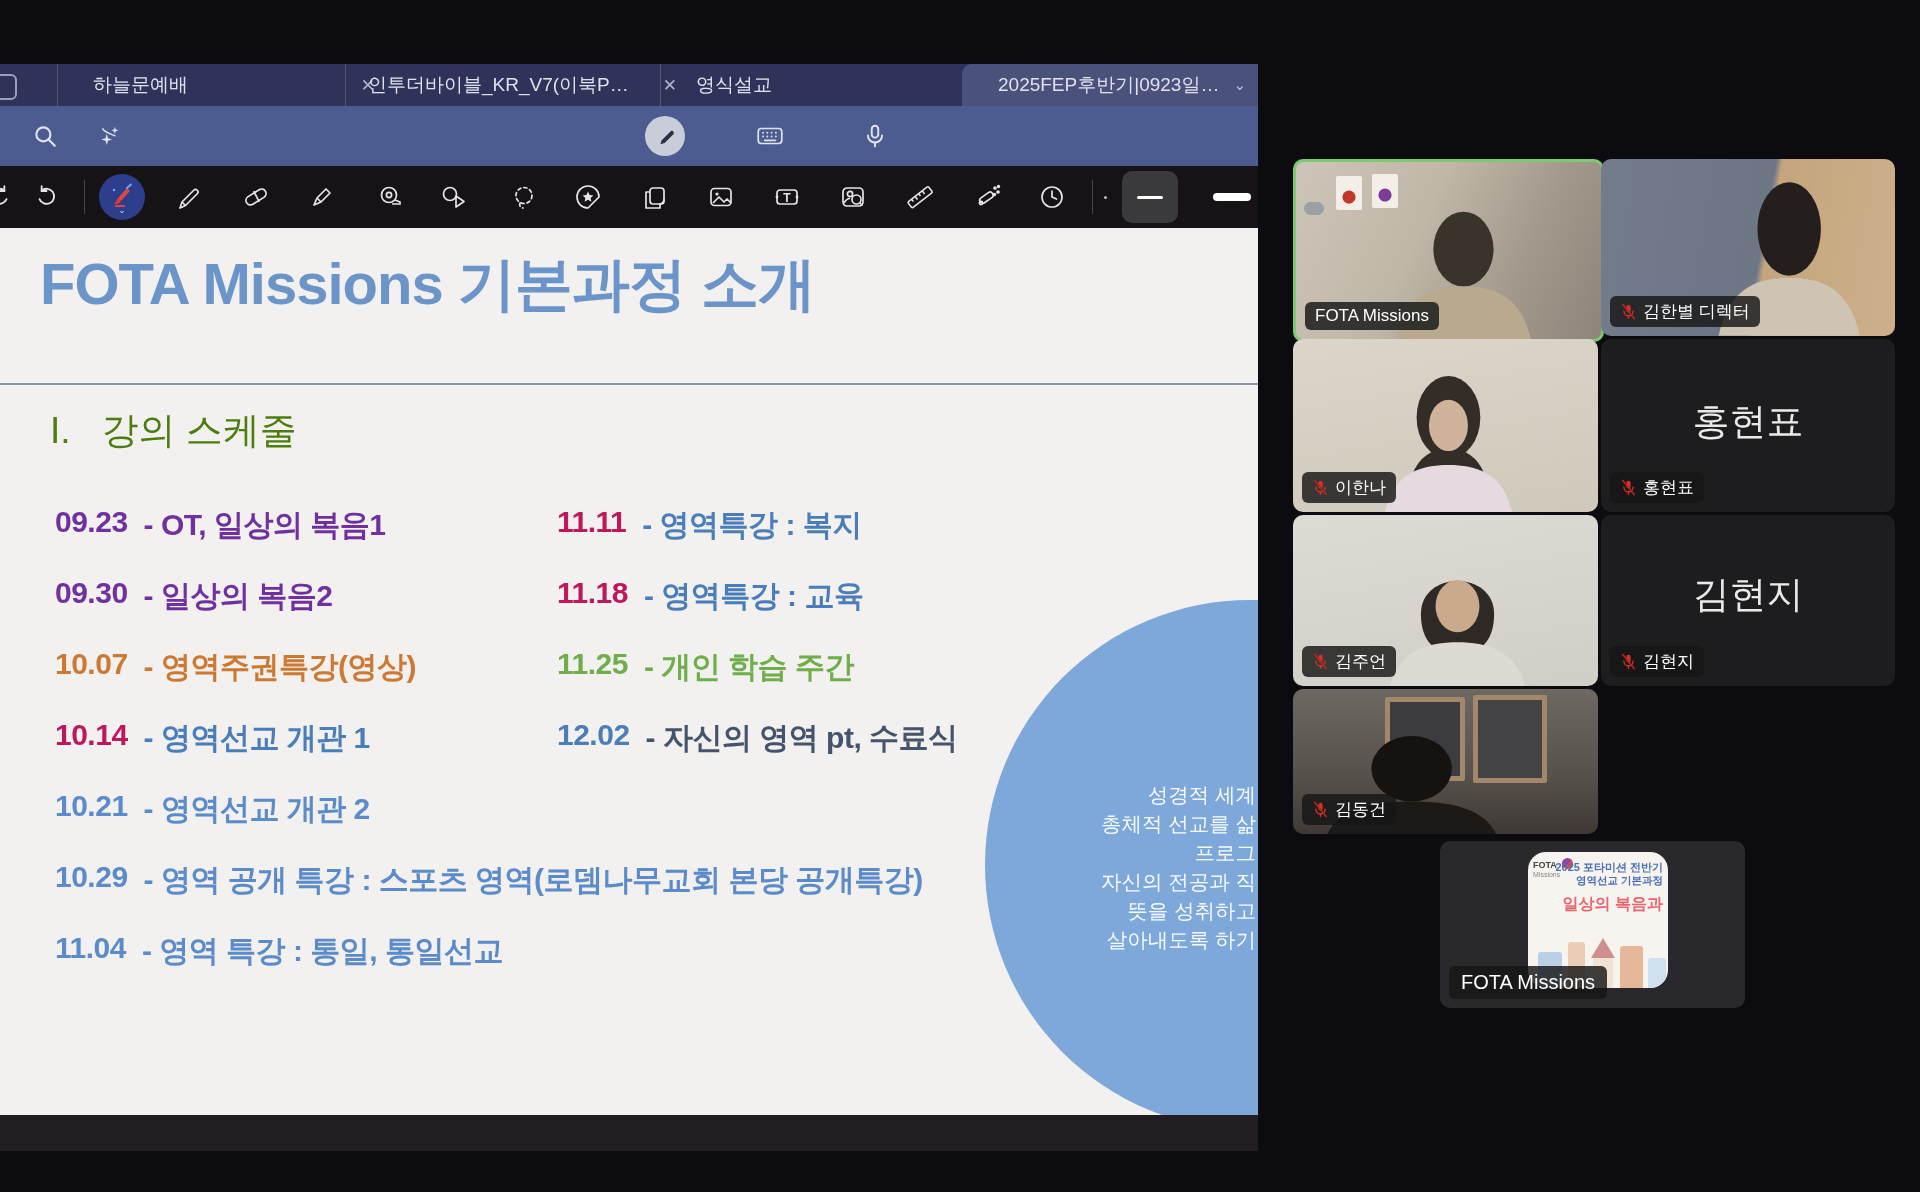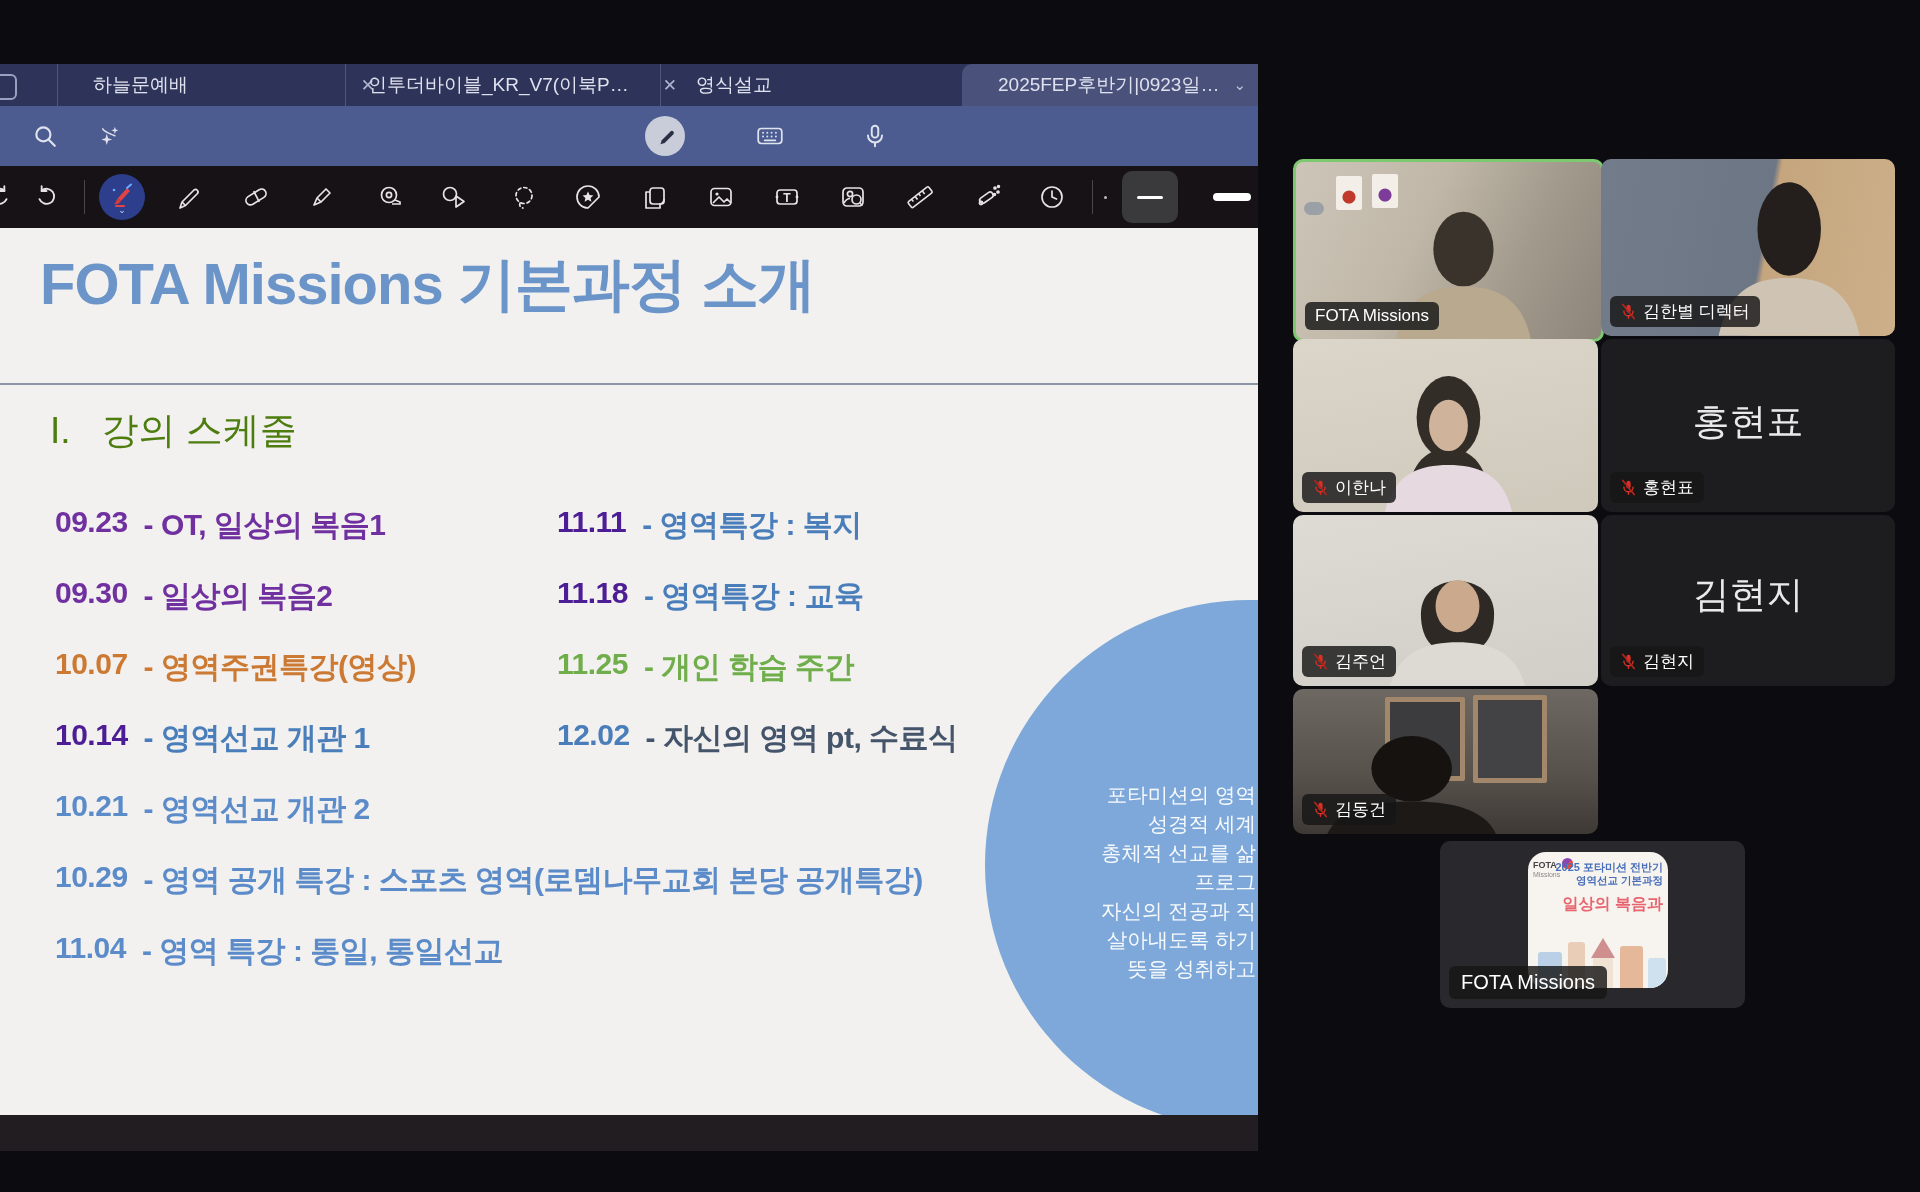--- a/index.html
+++ b/index.html
@@ -32,21 +32,21 @@
        display:flex;align-items:center;justify-content:center;}
   .thinline{width:26px;height:3px;border-radius:2px;background:#fff;}
   .thickline{position:absolute;left:1213px;top:27px;width:38px;height:8px;border-radius:4px;background:#fff;}
   
   .slide{position:absolute;left:0;top:228px;width:1258px;height:887px;background:#f2f1ef;overflow:hidden;}
   .slide .title{position:absolute;left:40px;top:18px;font-size:58px;font-weight:700;color:#6b94c9;
        letter-spacing:-1px;white-space:nowrap;}
   .slide .rule{position:absolute;left:0;top:155px;width:1258px;height:2px;background:#8d96a8;}
   .slide .section{position:absolute;left:50px;top:178px;font-size:37px;color:#4d7c0f;white-space:pre;}
   .srow{position:absolute;display:flex;gap:16px;font-size:30px;font-weight:700;letter-spacing:-0.5px;white-space:nowrap;}
-  .c-purple{color:#7030a0;} .c-orange{color:#cc7a33;} .c-navy{color:#4c1d95;}
+  .c-purple{color:#7030a0;} .c-orange{color:#cc7a33;} .c-navy{color:#be185d;}
   .c-blue{color:#4a7ebb;} .c-lblue{color:#5b8bc9;} .c-green{color:#6fae4a;} .c-dark{color:#44546a;}
   .circle{position:absolute;left:985px;top:372px;width:530px;height:530px;border-radius:50%;background:#7da8d9;}
   .circle-text{position:absolute;right:2px;top:552px;width:430px;text-align:right;color:#f7fafd;
        font-size:20.5px;line-height:29px;font-weight:500;}
   .sharebottom{position:absolute;left:0;top:1115px;width:1258px;height:36px;background:#221d20;}
   
   .tile{position:absolute;border-radius:10px;overflow:hidden;background:#1d1d1f;}
   .tile.speaking{border:3px solid #7dc96f;}
   .sil{position:absolute;bottom:0;}
   .nametag{position:absolute;left:9px;bottom:9px;display:flex;align-items:center;gap:6px;
@@ -315,27 +315,26 @@
       <span>11.25</span>
         <span>- 개인 학습 주간</span>
       </div>
     <div class="srow" style="left:557px;top:490px;">
       <span class="c-blue">12.02</span>
         <span class="c-dark">- 자신의 영역 pt, 수료식</span>
       </div>
 
     <div class="circle"></div>
     <div class="circle-text">
-      <div>포타미션의 영역</div>
       <div>성경적 세계</div>
       <div>총체적 선교를 삶</div>
       <div>프로그</div>
       <div>자신의 전공과 직</div>
+      <div>뜻을 성취하고</div>
       <div>살아내도록 하기</div>
-      <div>뜻을 성취하고</div>
     </div>
   </div>
   <div class="sharebottom"></div>
 
   <div class="tile speaking" style="left:1293px;top:159px;width:305px;height:177px;background:linear-gradient(115deg,#cdc5b8 0%,#c0b7a8 40%,#a29a8c 70%,#8d857a 100%);">
     <div class="frame" style="left:40px;top:14px;width:26px;height:34px;background:radial-gradient(circle at 50% 62%,#c0392b 0 6px,#f3efe8 7px);"></div>
     <div class="frame" style="left:76px;top:12px;width:26px;height:34px;background:radial-gradient(circle at 50% 62%,#7d3c98 0 6px,#f3efe8 7px);"></div>
     <div class="frame" style="left:8px;top:40px;width:20px;height:13px;border-radius:8px;background:#9aa0a6;"></div>
     <svg class="sil" style="left:26%;width:58%;height:74%;" viewBox="0 0 100 70" preserveAspectRatio="none">
       <ellipse cx="50" cy="22" rx="17" ry="20" fill="#3a332c"></ellipse>

